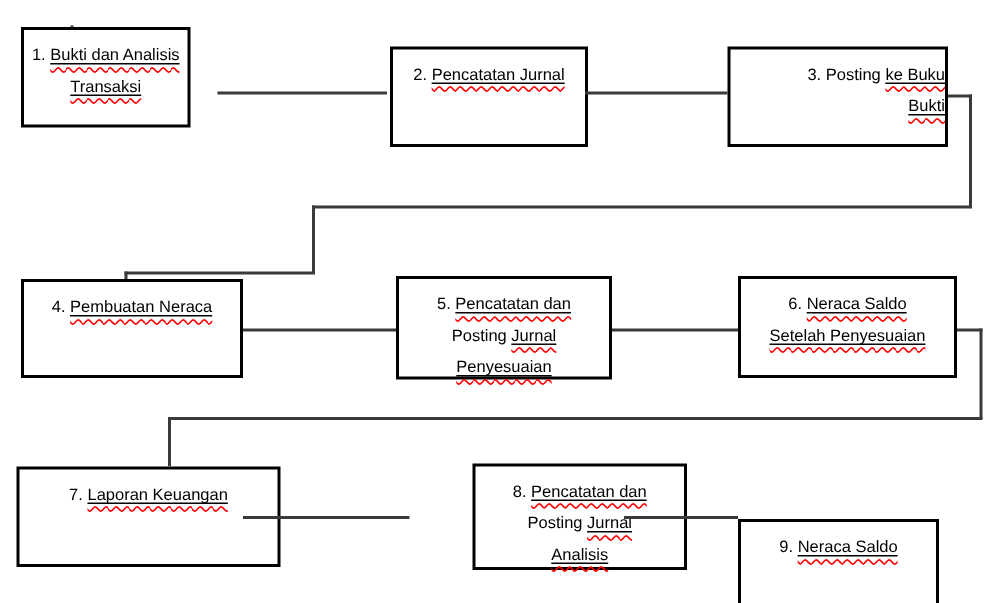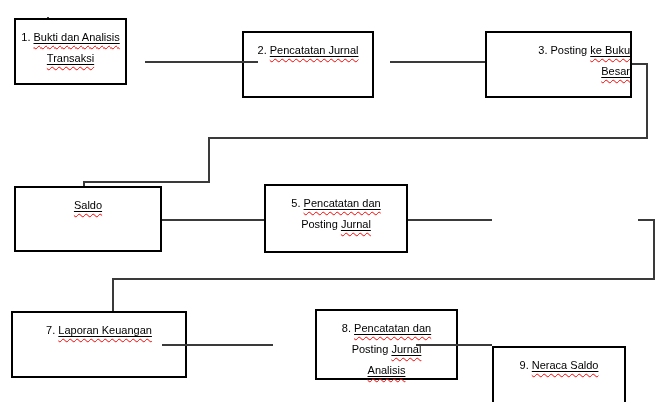--- a/index.html
+++ b/index.html
@@ -21,21 +21,21 @@
   .sq{
     text-decoration-line:underline;text-decoration-style:wavy;
     text-decoration-color:var(--wavy,#ff0000);text-decoration-thickness:1px;
     text-underline-offset:4px;
   }
   .cn{position:absolute;background:var(--conn,#3a3a3a);}
   .h{height:1.5px;}
   .v{width:1.5px;}
   
   .b1{left:14px;top:18px;width:113px;height:67px;}
-  .b2{left:242px;top:31px;width:132px;height:67px;}
+  .b2{left:260px;top:31px;width:132px;height:67px;}
   .b3{left:485px;top:31px;width:147px;height:67px;text-align:right;}
   .b4{left:14px;top:186px;width:148px;height:66px;}
   .b5{left:264px;top:184px;width:144px;height:69px;}
   .b6{left:492px;top:184px;width:146px;height:68px;}
   .b7{left:11px;top:311px;width:176px;height:67px;}
   .b8{left:273px;top:309px;width:143px;height:71px;margin-left:42px;}
   .b9{left:492px;top:310px;width:134px;height:68px;margin-top:36px;}
   
   .stub  {left:47px;top:17px;height:16px;}
   .c12   {left:145px;top:61px;width:113px;}
@@ -64,39 +64,44 @@
 
   <div class="fbox b1">
       <div class="ln"><span>1. </span><span class="u"><span class="sq">Bukti dan Analisis</span></span></div>
       <div class="ln"><span class="u"><span class="sq">Transaksi</span></span></div>
     </div>
   <div class="fbox b2">
       <div class="ln"><span>2. </span><span class="u"><span class="sq">Pencatatan Jurnal</span></span></div>
     </div>
   <div class="fbox b3">
       <div class="ln"><span>3. Posting </span><span class="u"><span class="sq">ke Buku</span></span></div>
-      <div class="ln"><span class="u"><span class="sq">Besar</span></span></div>
+      <div class="ln"><span class="u"><span class="sq">Bukti</span></span></div>
     </div>
 
   <div class="cn h c12"></div>
   <div class="cn h c23"></div>
 
   <div class="cn h p34a"></div>
   <div class="cn v p34b"></div>
   <div class="cn h p34c"></div>
   <div class="cn v p34d"></div>
   <div class="cn h p34e"></div>
   <div class="cn v p34f"></div>
 
   <div class="fbox b4">
-      <div class="ln"><span class="u"><span class="sq">Saldo</span></span></div>
+      <div class="ln"><span>4. </span><span class="u"><span class="sq">Pembuatan Neraca</span></span></div>
     </div>
   <div class="fbox b5">
       <div class="ln"><span>5. </span><span class="u"><span class="sq">Pencatatan dan</span></span></div>
       <div class="ln"><span>Posting </span><span class="u"><span class="sq">Jurnal</span></span></div>
+      <div class="ln"><span class="u"><span class="sq">Penyesuaian</span></span></div>
+    </div>
+  <div class="fbox b6">
+      <div class="ln"><span>6. </span><span class="u"><span class="sq">Neraca Saldo</span></span></div>
+      <div class="ln"><span class="u"><span class="sq">Setelah Penyesuaian</span></span></div>
     </div>
 
   <div class="cn h c45"></div>
   <div class="cn h c56"></div>
 
   <div class="cn h p67a"></div>
   <div class="cn v p67b"></div>
   <div class="cn h p67c"></div>
   <div class="cn v p67d"></div>
 

